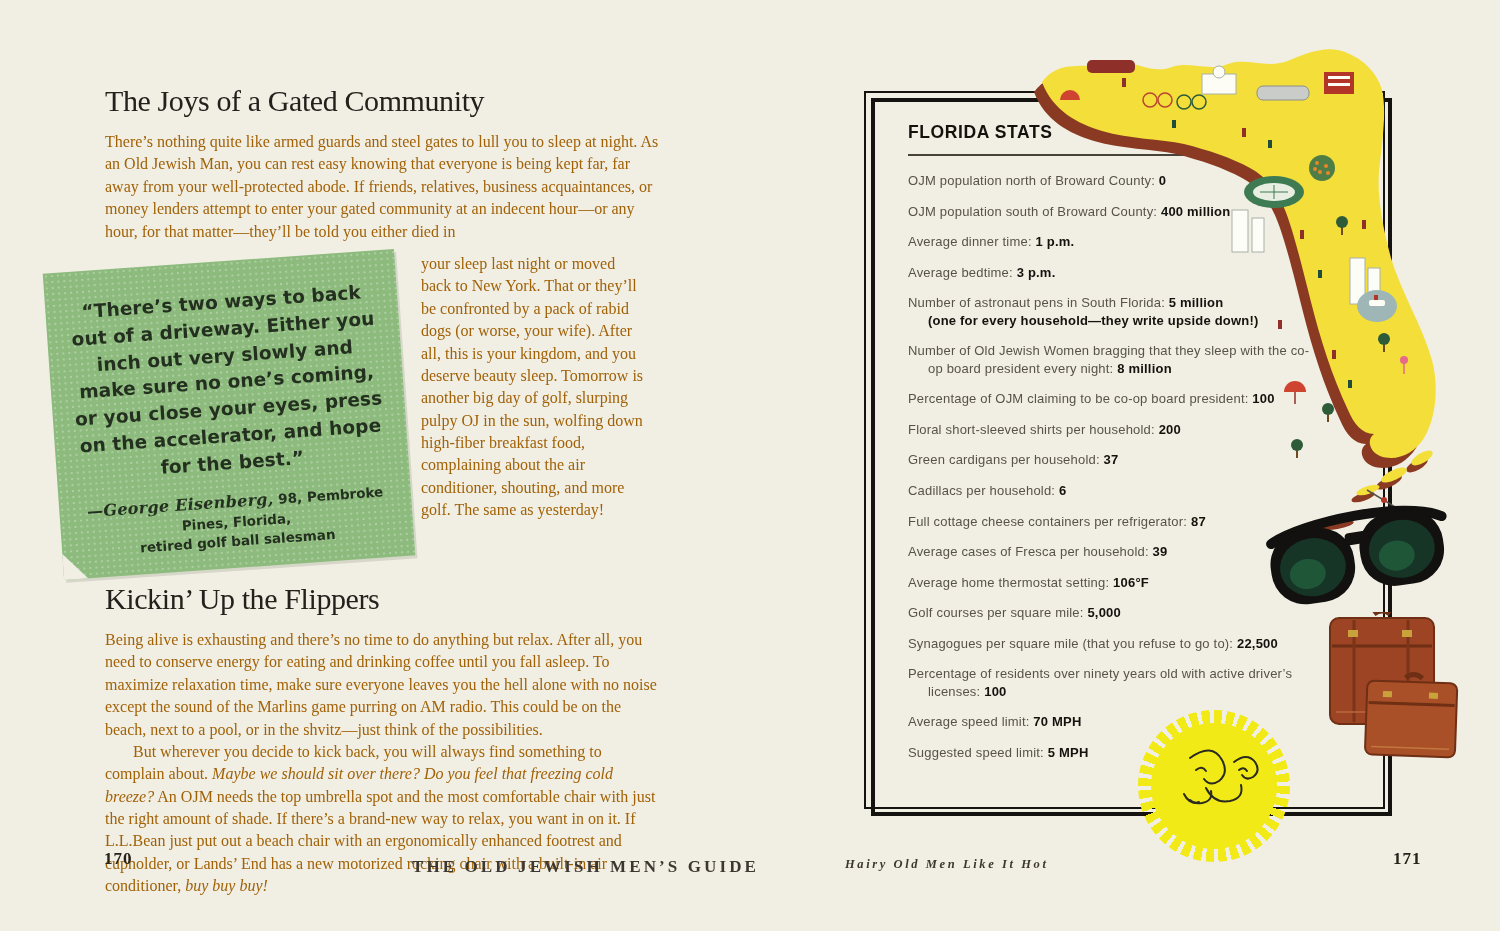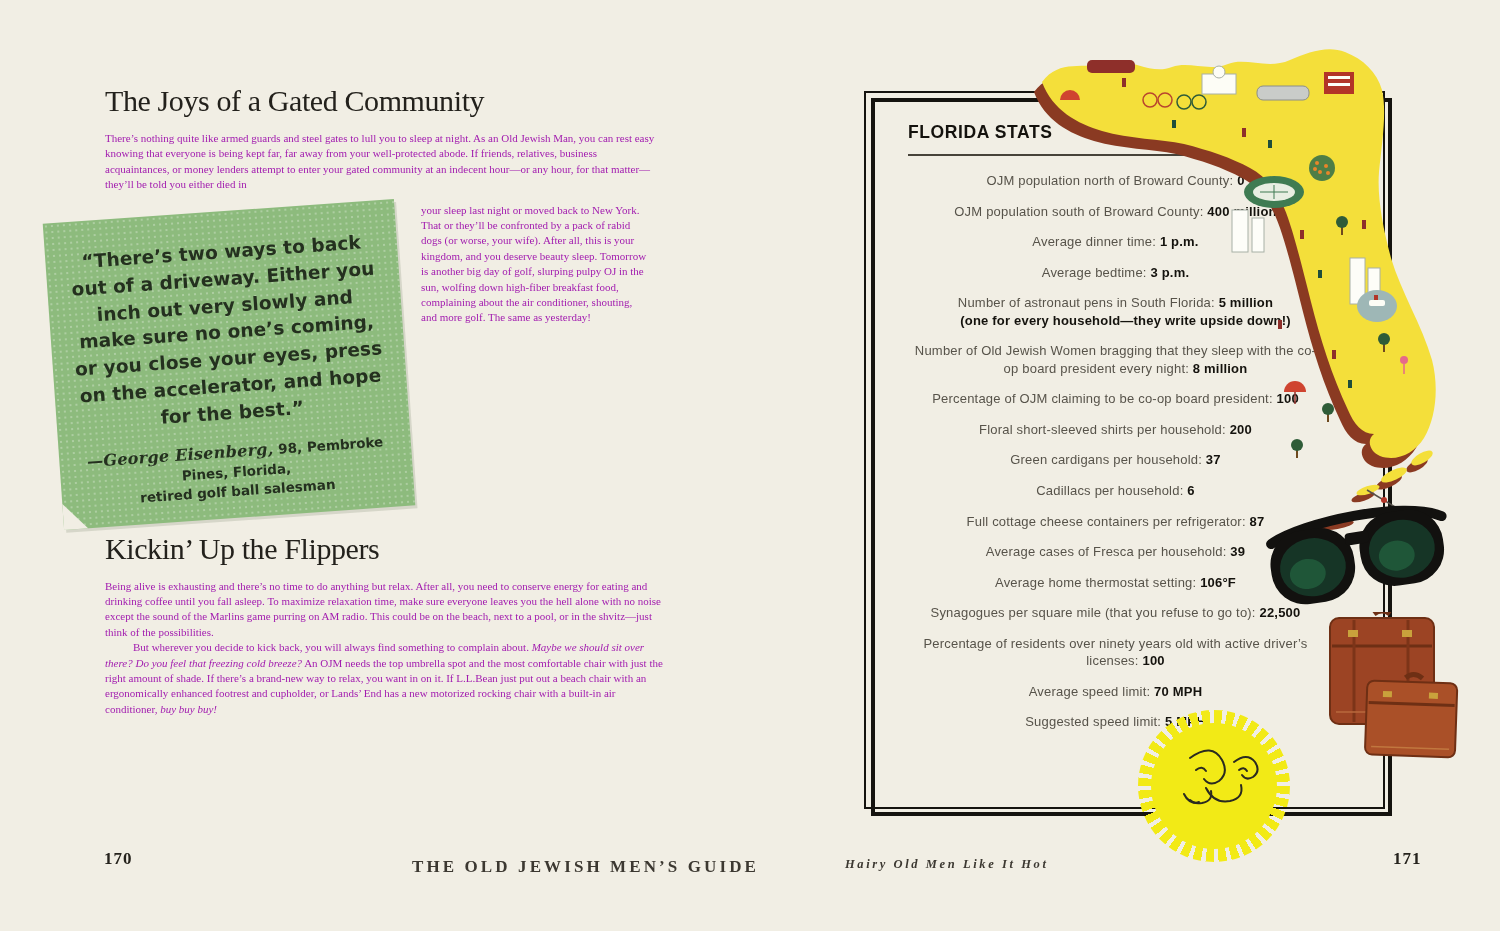--- a/index.html
+++ b/index.html
@@ -12,21 +12,21 @@
     overflow:hidden;
   }
 
   
   .left-content { position:absolute; left:105px; top:84px; width:558px; }
   .display-title {
     font-family:"Liberation Serif", serif;
     font-weight:400; font-size:30px; letter-spacing:-0.4px;
     color:#23211c; margin-bottom:13px;
   }
-  .body-text { font-size:11px; line-height:1.4; color:#a21caf; }
+  .body-text { font-size:16px; line-height:1.4; color:#a16207; }
   .quote-row { display:flex; align-items:flex-start; margin-top:10px; }
   .quote-card {
     flex:0 0 352px; width:352px; min-height:242px;
     margin-left:-52px; margin-top:8px;
     background:#8dbb7d;
     background-image:radial-gradient(rgba(255,255,255,.28) 1px, rgba(0,0,0,0) 1.3px);
     background-size:6px 6px;
     transform:rotate(-4deg);
     padding:28px 20px 16px;
     text-align:center;
@@ -83,21 +83,21 @@
   .stats-panel { position:absolute; left:908px; top:122px; width:415px; z-index:2; }
   .stats-heading {
     font-family:"Liberation Sans", sans-serif;
     font-weight:700; font-size:17.5px; letter-spacing:0.6px; color:#14120d;
   }
   .stats-rule { border:none; border-top:2px solid #47433a; margin-top:11px; }
   .stats-list { margin-top:16px; }
   .stat {
     font-family:"Liberation Sans", sans-serif;
     font-size:13px; line-height:1.35; letter-spacing:0.2px;
-    margin-bottom:13px; color:#57534a;text-align:center;
+    margin-bottom:13px; color:#57534a;
   }
   .stat-main { padding-left:20px; text-indent:-20px; }
   .stat-label { color:#57534a; }
   .stat-value { color:#14120d; font-weight:700; }
   .stat-note { padding-left:20px; font-weight:700; color:#14120d; }
 
   
   .map-illo { position:absolute; left:1032px; top:20px; width:420px; height:520px; z-index:3; }
   .sunglasses-illo { position:absolute; left:1266px; top:500px; width:184px; height:108px; z-index:4; transform:rotate(-4deg); }
   .suitcases-illo { position:absolute; left:1322px; top:612px; width:138px; height:148px; z-index:4; }
@@ -199,20 +199,24 @@
       <div class="stat">
         <div class="stat-main"><span class="stat-label">Average cases of Fresca per household:</span> <span class="stat-value">39</span></div>
 
       </div>
 
       <div class="stat">
         <div class="stat-main"><span class="stat-label">Average home thermostat setting:</span> <span class="stat-value">106°F</span></div>
 
       </div>
 
+      <div class="stat">
+        <div class="stat-main"><span class="stat-label">Golf courses per square mile:</span> <span class="stat-value">5,000</span></div>
+
+      </div>
 
       <div class="stat">
         <div class="stat-main"><span class="stat-label">Synagogues per square mile (that you refuse to go to):</span> <span class="stat-value">22,500</span></div>
 
       </div>
 
       <div class="stat">
         <div class="stat-main"><span class="stat-label">Percentage of residents over ninety years old with active driver’s licenses:</span> <span class="stat-value">100</span></div>
 
       </div>

